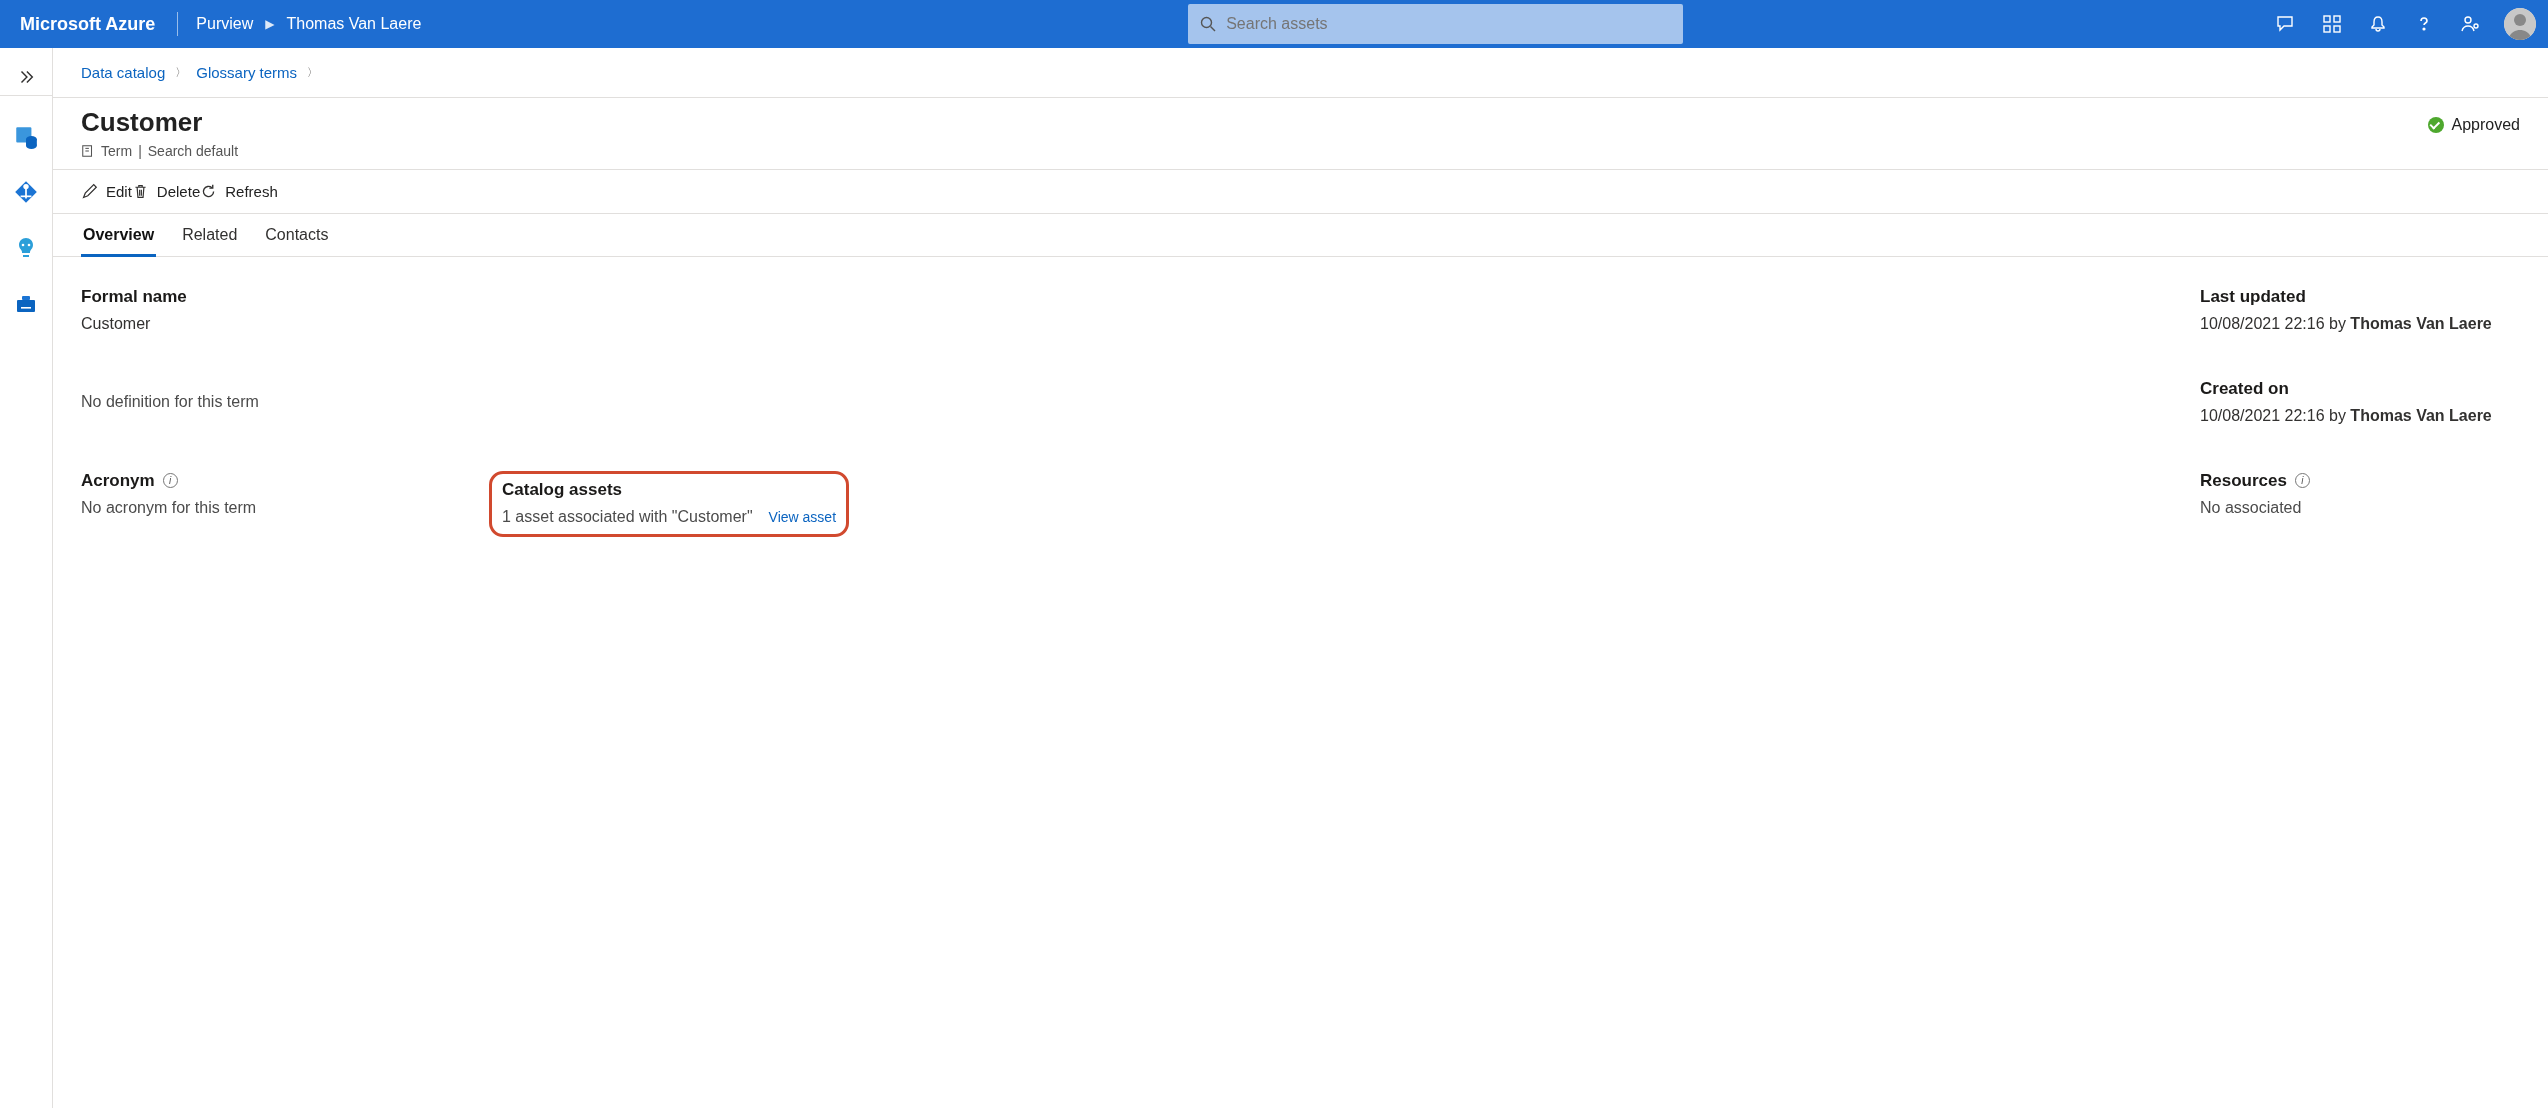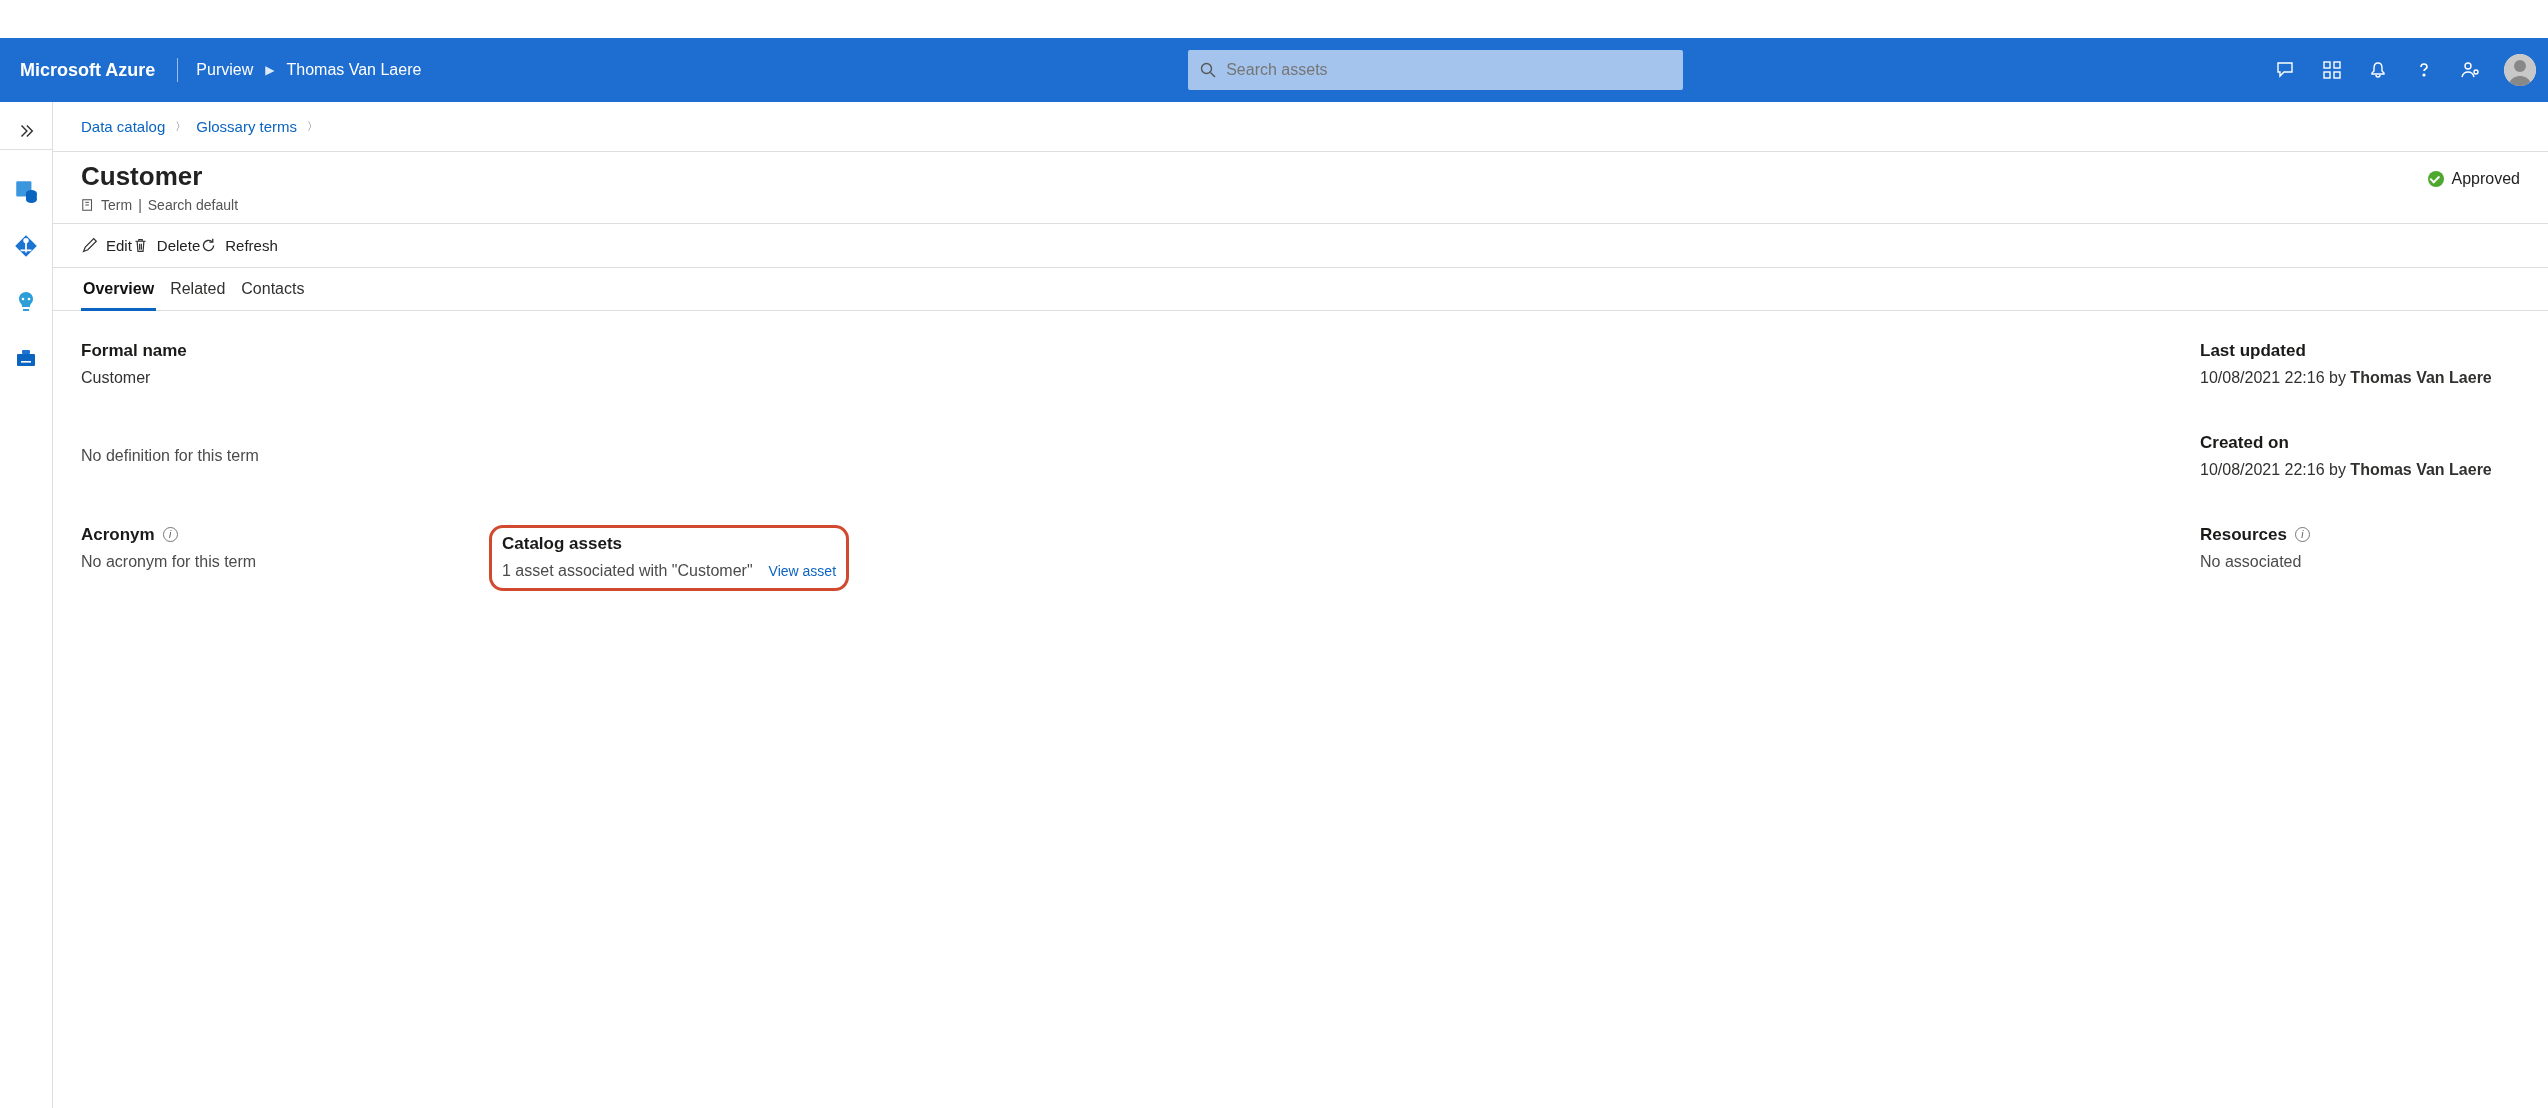--- a/index.html
+++ b/index.html
@@ -1,26 +1,25 @@
 <!DOCTYPE html>
 <html><head>
 <meta charset="utf-8">
 <style>
   * { box-sizing: border-box; margin: 0; padding: 0; font-family: "Segoe UI", -apple-system, BlinkMacSystemFont, sans-serif; }
   body { background: #ffffff; color: #323130; font-size: 14px; overflow: hidden; }
 
   
   .top-header {
     background: #1e6dd1;
-    height: 64px;
+    height: 48px;
     display: flex;
     align-items: center;
     color: #ffffff;
     padding: 0 12px 0 20px;
-    margin-top: 38px;
   }
   .brand {
     font-size: 18px;
     font-weight: 600;
     padding-right: 18px;
   }
   .header-divider {
     width: 1px;
     height: 24px;
     background: rgba(255,255,255,0.55);
@@ -197,21 +196,21 @@
     border-bottom: 1px solid #e1dfdd;
   }
   .toolbar-btn {
     display:flex; align-items:center; gap:8px;
     font-size:15px; color:#222; cursor:pointer;
   }
   .toolbar-btn svg { color:#323130; }
 
   .tabs {
     display:flex;
-    gap: 12px;
+    gap: 24px;
     padding: 0 28px;
     border-bottom: 1px solid #e1dfdd;
   }
   .tab {
     padding: 12px 2px 10px 2px;
     font-size: 16px;
     color: #323130;
     cursor:pointer;
   }
   .tab.active {

